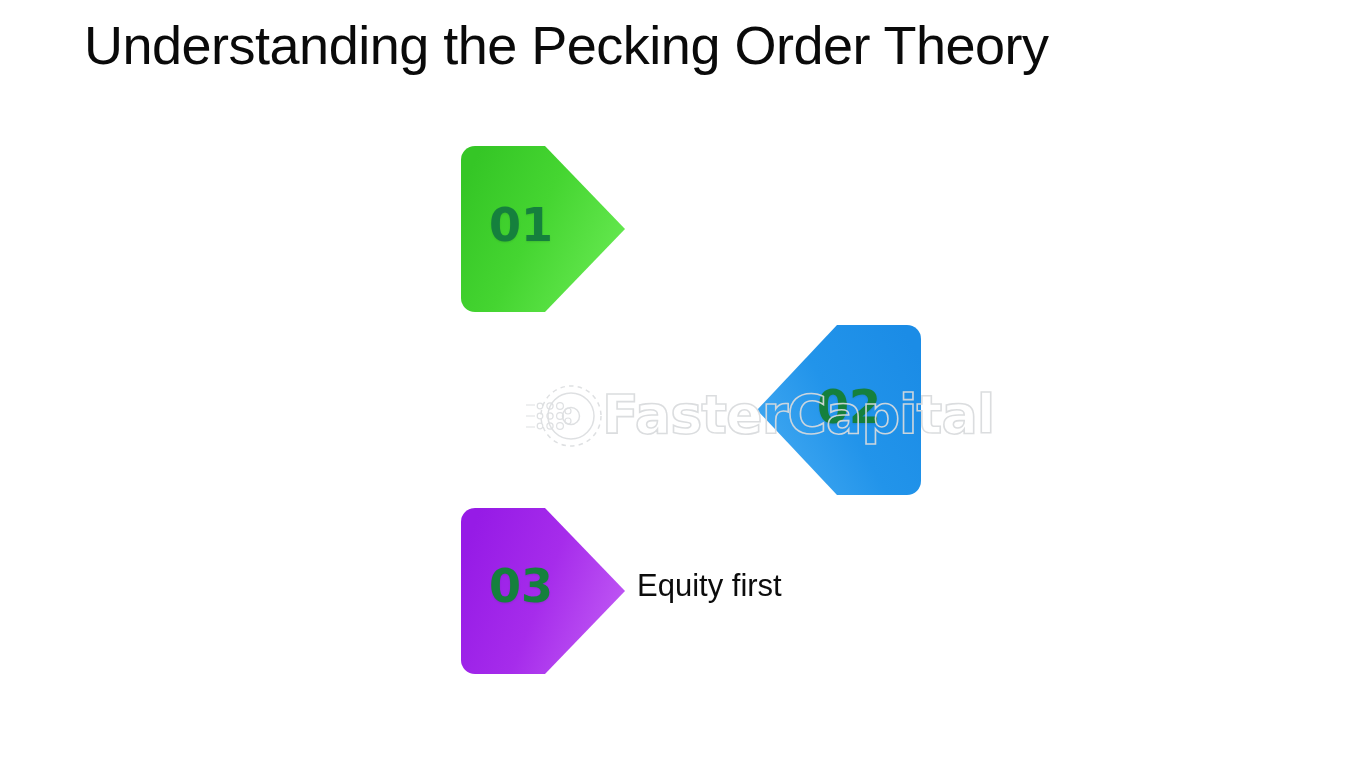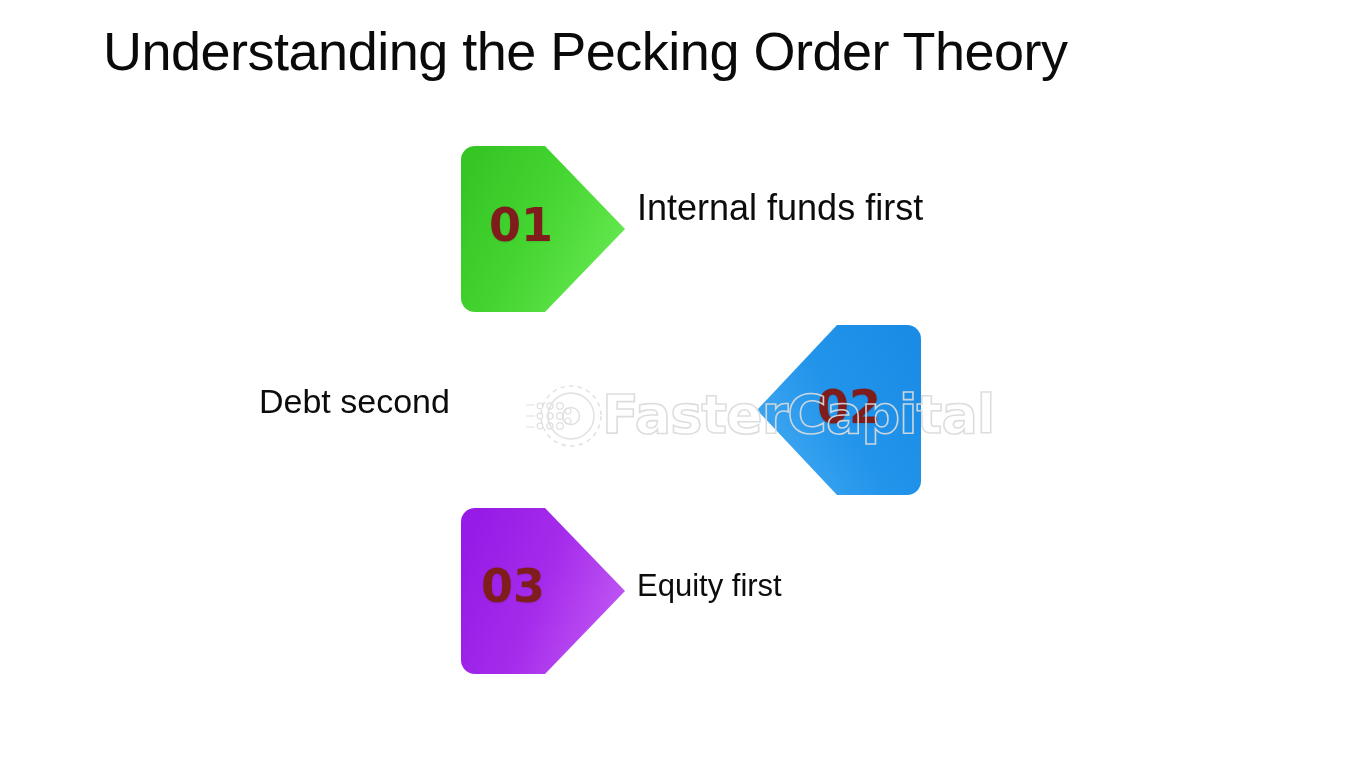--- a/index.html
+++ b/index.html
@@ -19,30 +19,29 @@
 
   .slide {
     position: absolute;
     inset: 0;
     background: #ffffff;
   }
 
   
   .title {
     position: absolute;
-    left: 103px;
+    left: 84px;
     top: 12px;
     font-size: 54px;
     line-height: 66px;
     font-weight: 400;
     color: #0a0a0a;
     letter-spacing: -0.5px;
     white-space: nowrap;
     font-family: "Liberation Sans", "DejaVu Sans", sans-serif;
-    margin-top: 6px;
   }
 
   
   .step {
     position: absolute;
   }
 
   .arrow {
     position: absolute;
     left: 0;
@@ -52,21 +51,21 @@
   }
   .arrow svg {
     display: block;
     width: 164px;
     height: 166px;
     overflow: visible;
   }
 
   .step-num {
     position: absolute;
-    color: #7f1d1d;
+    color: #15803d;
     font-size: 48px;
     font-weight: 700;
     letter-spacing: 0px;
     line-height: 1;
     font-family: "DejaVu Sans", "Liberation Sans", sans-serif;
     text-shadow: 0 1px 2px rgba(0,0,0,0.10);
     pointer-events: none;
   }
 
   .step-label {
@@ -93,21 +92,21 @@
   #step-2 .step-num { left: 60px; top: 59px; font-size: 46px; }
   #label-2 {
     left: 259px;
     top: 380px;
     font-size: 34px;
     line-height: 42px;
   }
 
   
   #step-3 { left: 461px; top: 508px; width: 164px; height: 166px; }
-  #step-3 .step-num { left: 20px; top: 55px; font-size: 46px; }
+  #step-3 .step-num { left: 28px; top: 55px; font-size: 46px; }
   #label-3 {
     left: 637px;
     top: 566px;
     font-size: 31px;
     line-height: 40px;
   }
 
   
   .watermark {
     position: absolute;
@@ -160,39 +159,37 @@
             <stop offset="45%" stop-color="#45D531"></stop>
             <stop offset="100%" stop-color="#68EA52"></stop>
           </linearGradient>
         </defs>
         <path d="M 14 0 L 84 0 L 164 83 L 84 166 L 14 166
                  A 14 14 0 0 1 0 152 L 0 14 A 14 14 0 0 1 14 0 Z" fill="url(#grad-green)"></path>
       </svg>
     </div>
     <span class="step-num">01</span>
   </div>
-  <div class="step-label" id="label-1">Internal funds first</div>
 
   <div class="step" id="step-2">
     <div class="arrow">
       <svg viewBox="0 0 164 170" xmlns="http://www.w3.org/2000/svg">
         <defs>
           <linearGradient id="grad-blue" x1="1" y1="0.2" x2="0" y2="0.8">
             <stop offset="0%" stop-color="#1B8CE6"></stop>
             <stop offset="50%" stop-color="#2294EA"></stop>
             <stop offset="100%" stop-color="#44AAF2"></stop>
           </linearGradient>
         </defs>
         <path d="M 150 0 L 80 0 L 0 85 L 80 170 L 150 170
                  A 14 14 0 0 0 164 156 L 164 14 A 14 14 0 0 0 150 0 Z" fill="url(#grad-blue)"></path>
       </svg>
     </div>
     <span class="step-num">02</span>
   </div>
-  <div class="step-label" id="label-2">Debt second</div>
 
   <div class="watermark">
     <svg viewBox="0 0 384 80" xmlns="http://www.w3.org/2000/svg">
 
       <g>
         <circle class="wm-stroke" cx="47" cy="40" r="23"></circle>
         <circle class="wm-stroke" cx="47" cy="40" r="30" stroke-dasharray="4.5 4.2"></circle>
         <circle class="wm-stroke" cx="47" cy="40" r="8.5"></circle>
 
         <g class="wm-dot">

